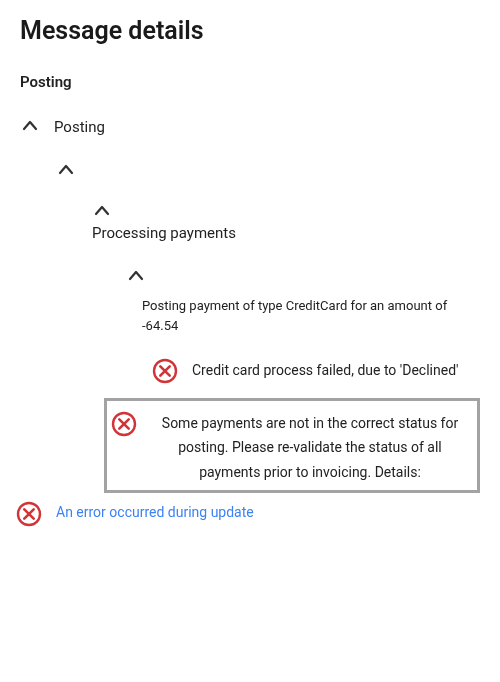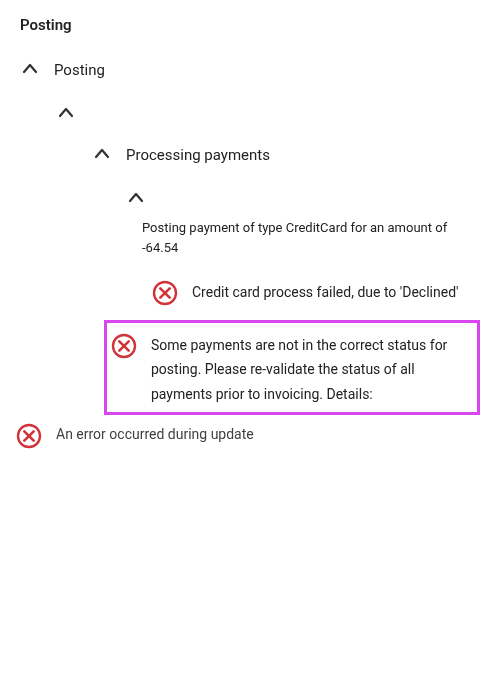--- a/index.html
+++ b/index.html
@@ -54,20 +54,21 @@
     fill: none;
     stroke: #323232;
     stroke-width: 2.2;
     stroke-linecap: round;
     stroke-linejoin: round;
   }
   .msg-row {
     display: flex;
     align-items: flex-start;
     margin-bottom: 14px;
+    text-align: center;
   }
   .msg-row .text {
     font-size: 14px;
     color: #222;
     line-height: 1.75;
   }
   .err-icon {
     width: 26px;
     height: 26px;
     flex: 0 0 26px;
@@ -79,58 +80,59 @@
     fill: none;
     stroke: #d13438;
     stroke-width: 2.4;
   }
   .err-icon line {
     stroke: #d13438;
     stroke-width: 2.6;
     stroke-linecap: round;
   }
   .highlight-box {
-    border: 3px solid #d946ef;
+    border: 3px solid #a3a3a3;
     padding: 10px 8px 6px 4px;
     margin-top: 4px;
     margin-bottom: 8px;
     margin-left: -4px;
   }
   .highlight-box .msg-row { margin-bottom: 0; }
   .detail-text {
     font-size: 13px;
     color: #222;
     line-height: 1.55;
     margin-bottom: 22px;
   }
   .bottom-row {
     display: flex;
     align-items: flex-start;
     margin-left: -4px;
     margin-top: 4px;
   }
   .bottom-row .text {
     font-size: 14px;
-    color: #404040;
+    color: #3b82f6;
     padding-top: 3px;
   }
   
   .ind-0 { margin-left: 0; }
   .ind-1 { margin-left: 36px; }
-  .ind-2 { margin-left: 72px; }
+  .ind-2 { margin-left: 72px; flex-direction: column; }
   .ind-3 { margin-left: 106px; }
   .ind-4 { margin-left: 122px; }
   .ind-msg { margin-left: 132px; }
   .ind-highlight { margin-left: 84px; }
 </style>
 </head>
 <body>
 
 <div class="container">
 
+  <h1 class="title">Message details</h1>
 
   <div class="subheading">Posting</div>
 
   <div class="tree-row ind-0">
     <span class="chevron">
       <svg viewBox="0 0 16 16">
           <polyline points="2,11 8,4 14,11"></polyline>
         </svg>
     </span>
     <span class="text">Posting</span>

